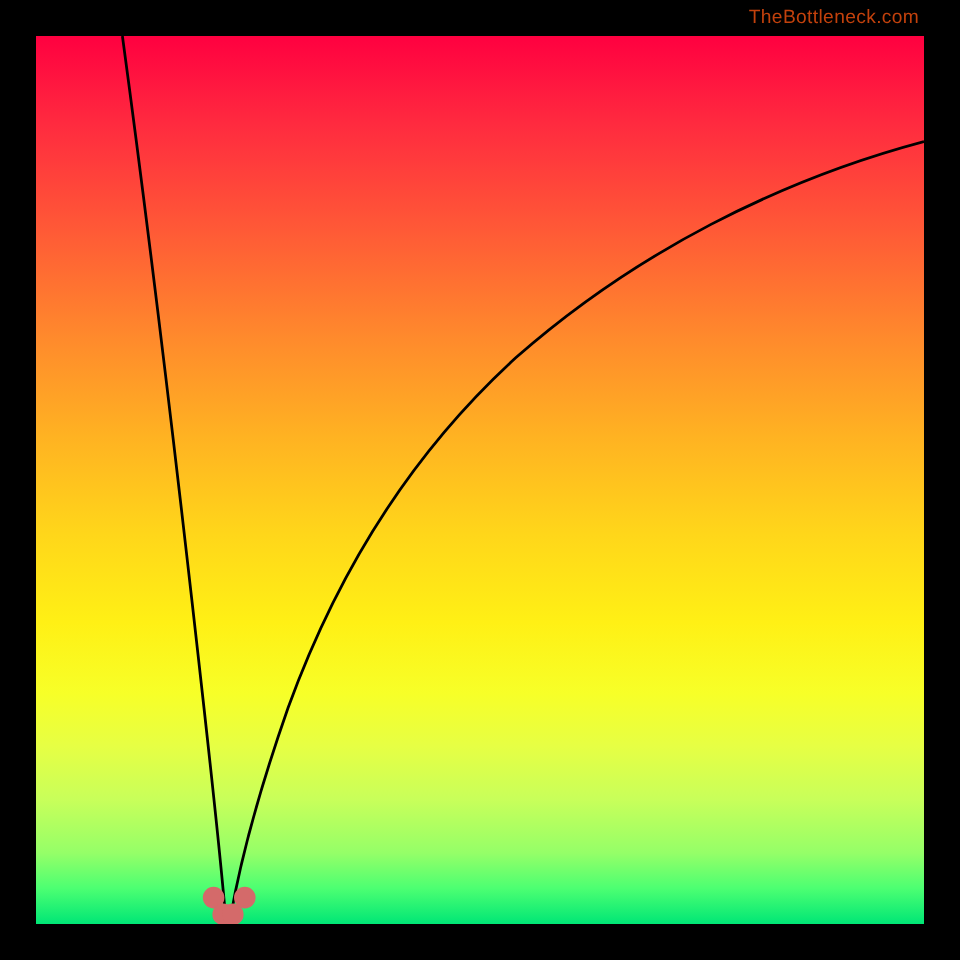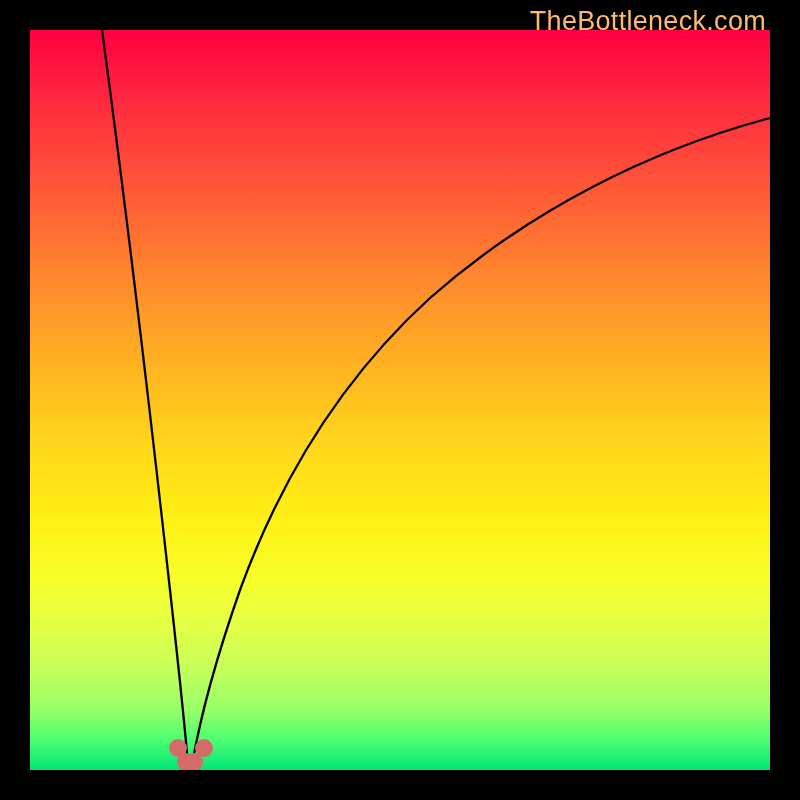--- a/index.html
+++ b/index.html
@@ -35,22 +35,22 @@
       #c8ff5a 86%,
       #95ff68 92%,
       #4cff72 96%,
       #00e676 100%
     );
   }
   .watermark {
     position: absolute;
     top: 6px;
     right: 34px;
-    color: #fdba74;
-    font-size: 27px;
+    color: #c2410c;
+    font-size: 16px;
     letter-spacing: 0.3px;
     font-weight: 500;
     user-select: none;
   }
   svg.curves {
     position: absolute;
     inset: 0;
   }
 </style>
 </head>

